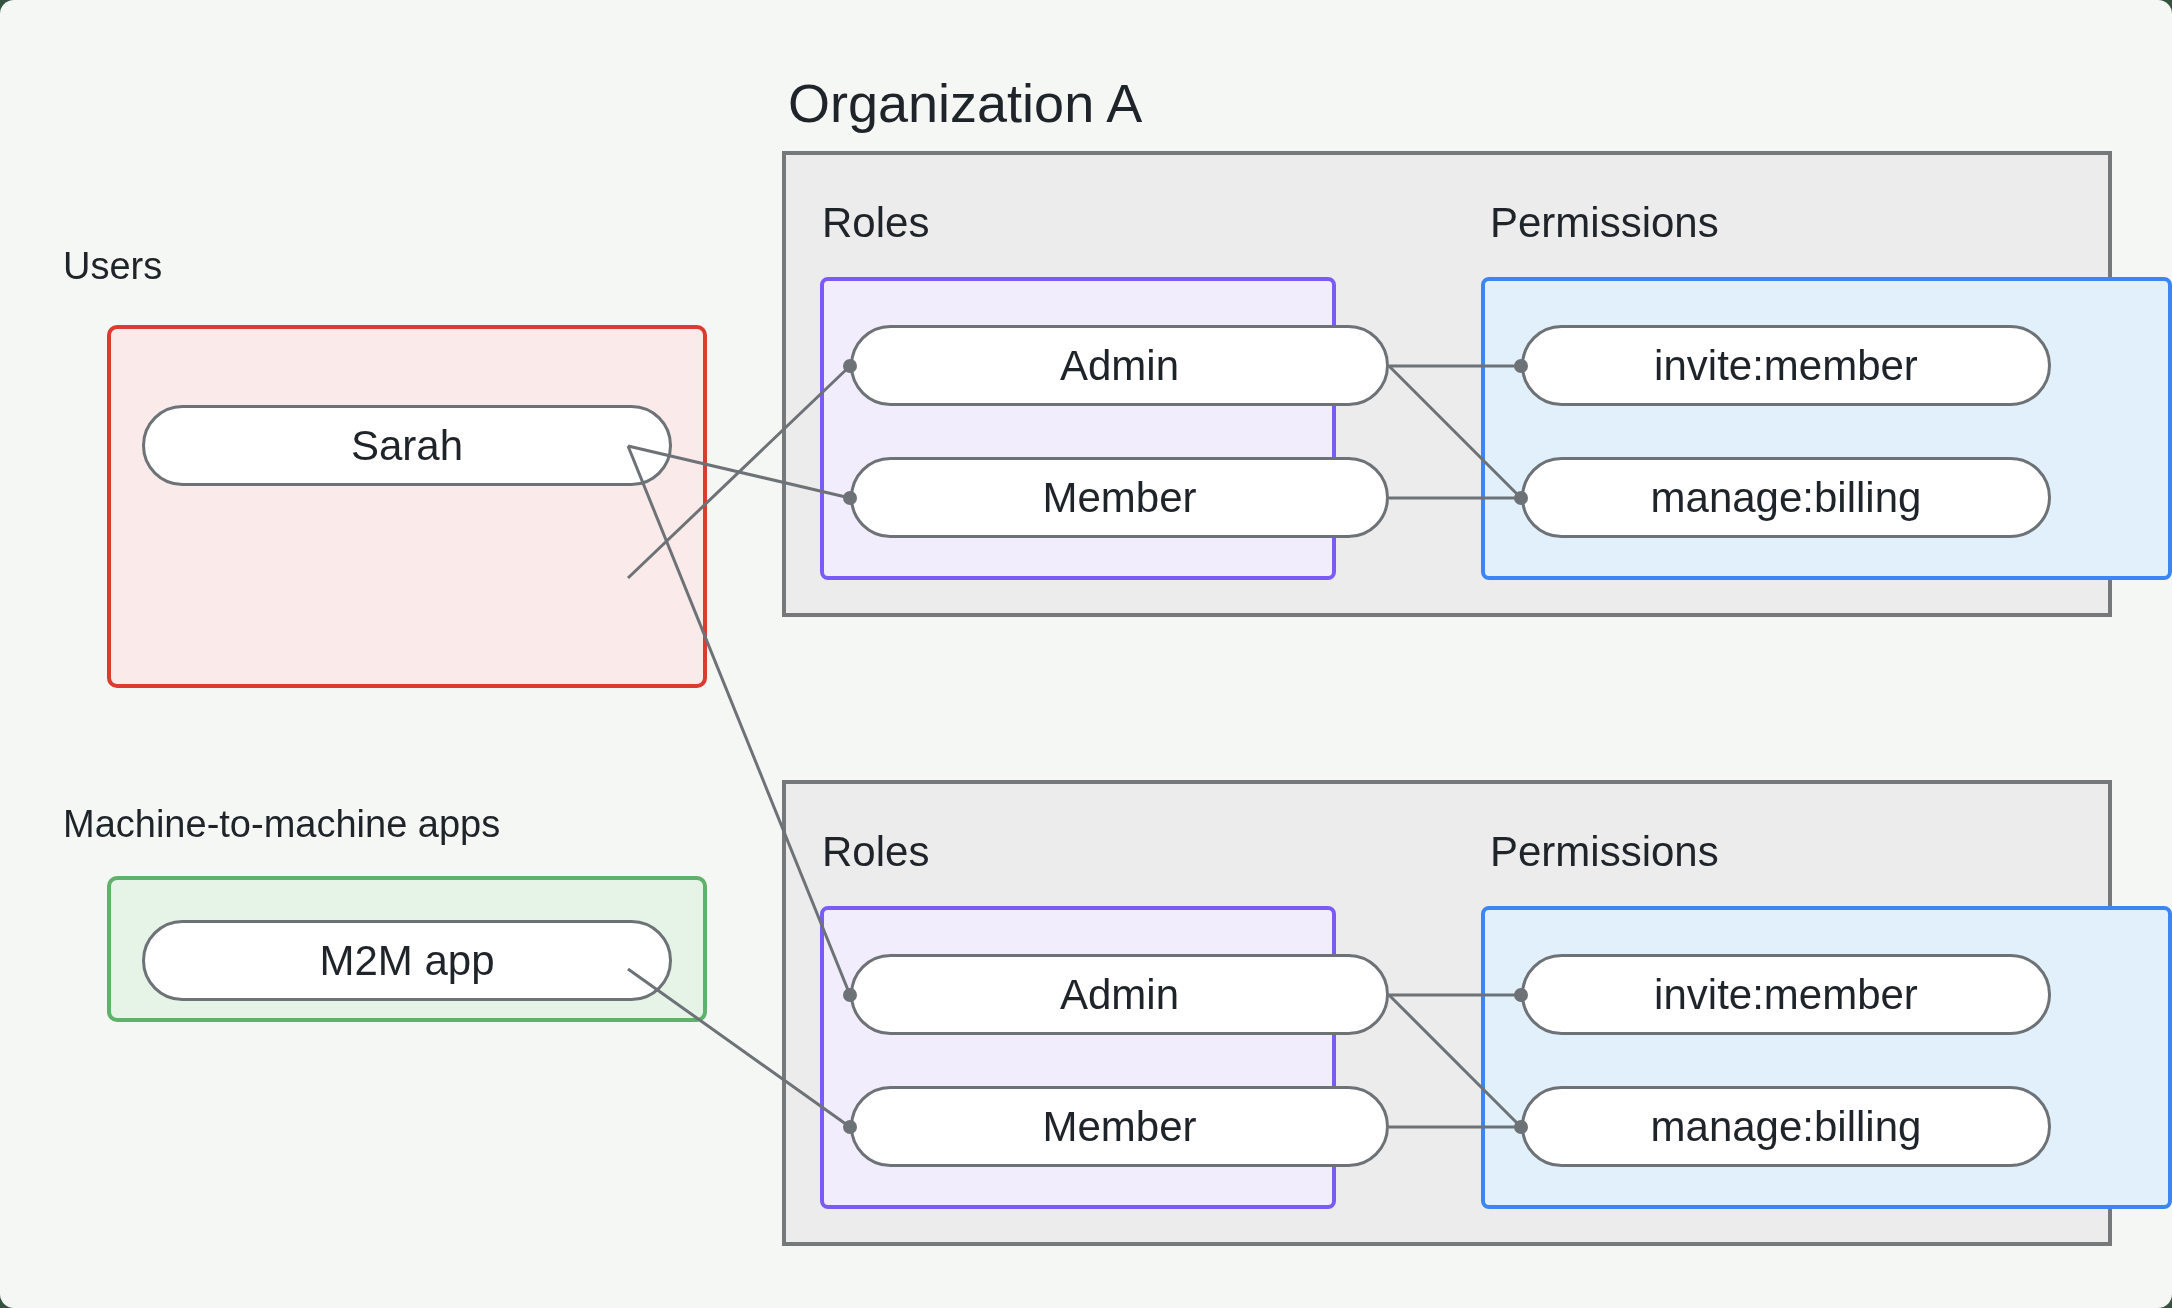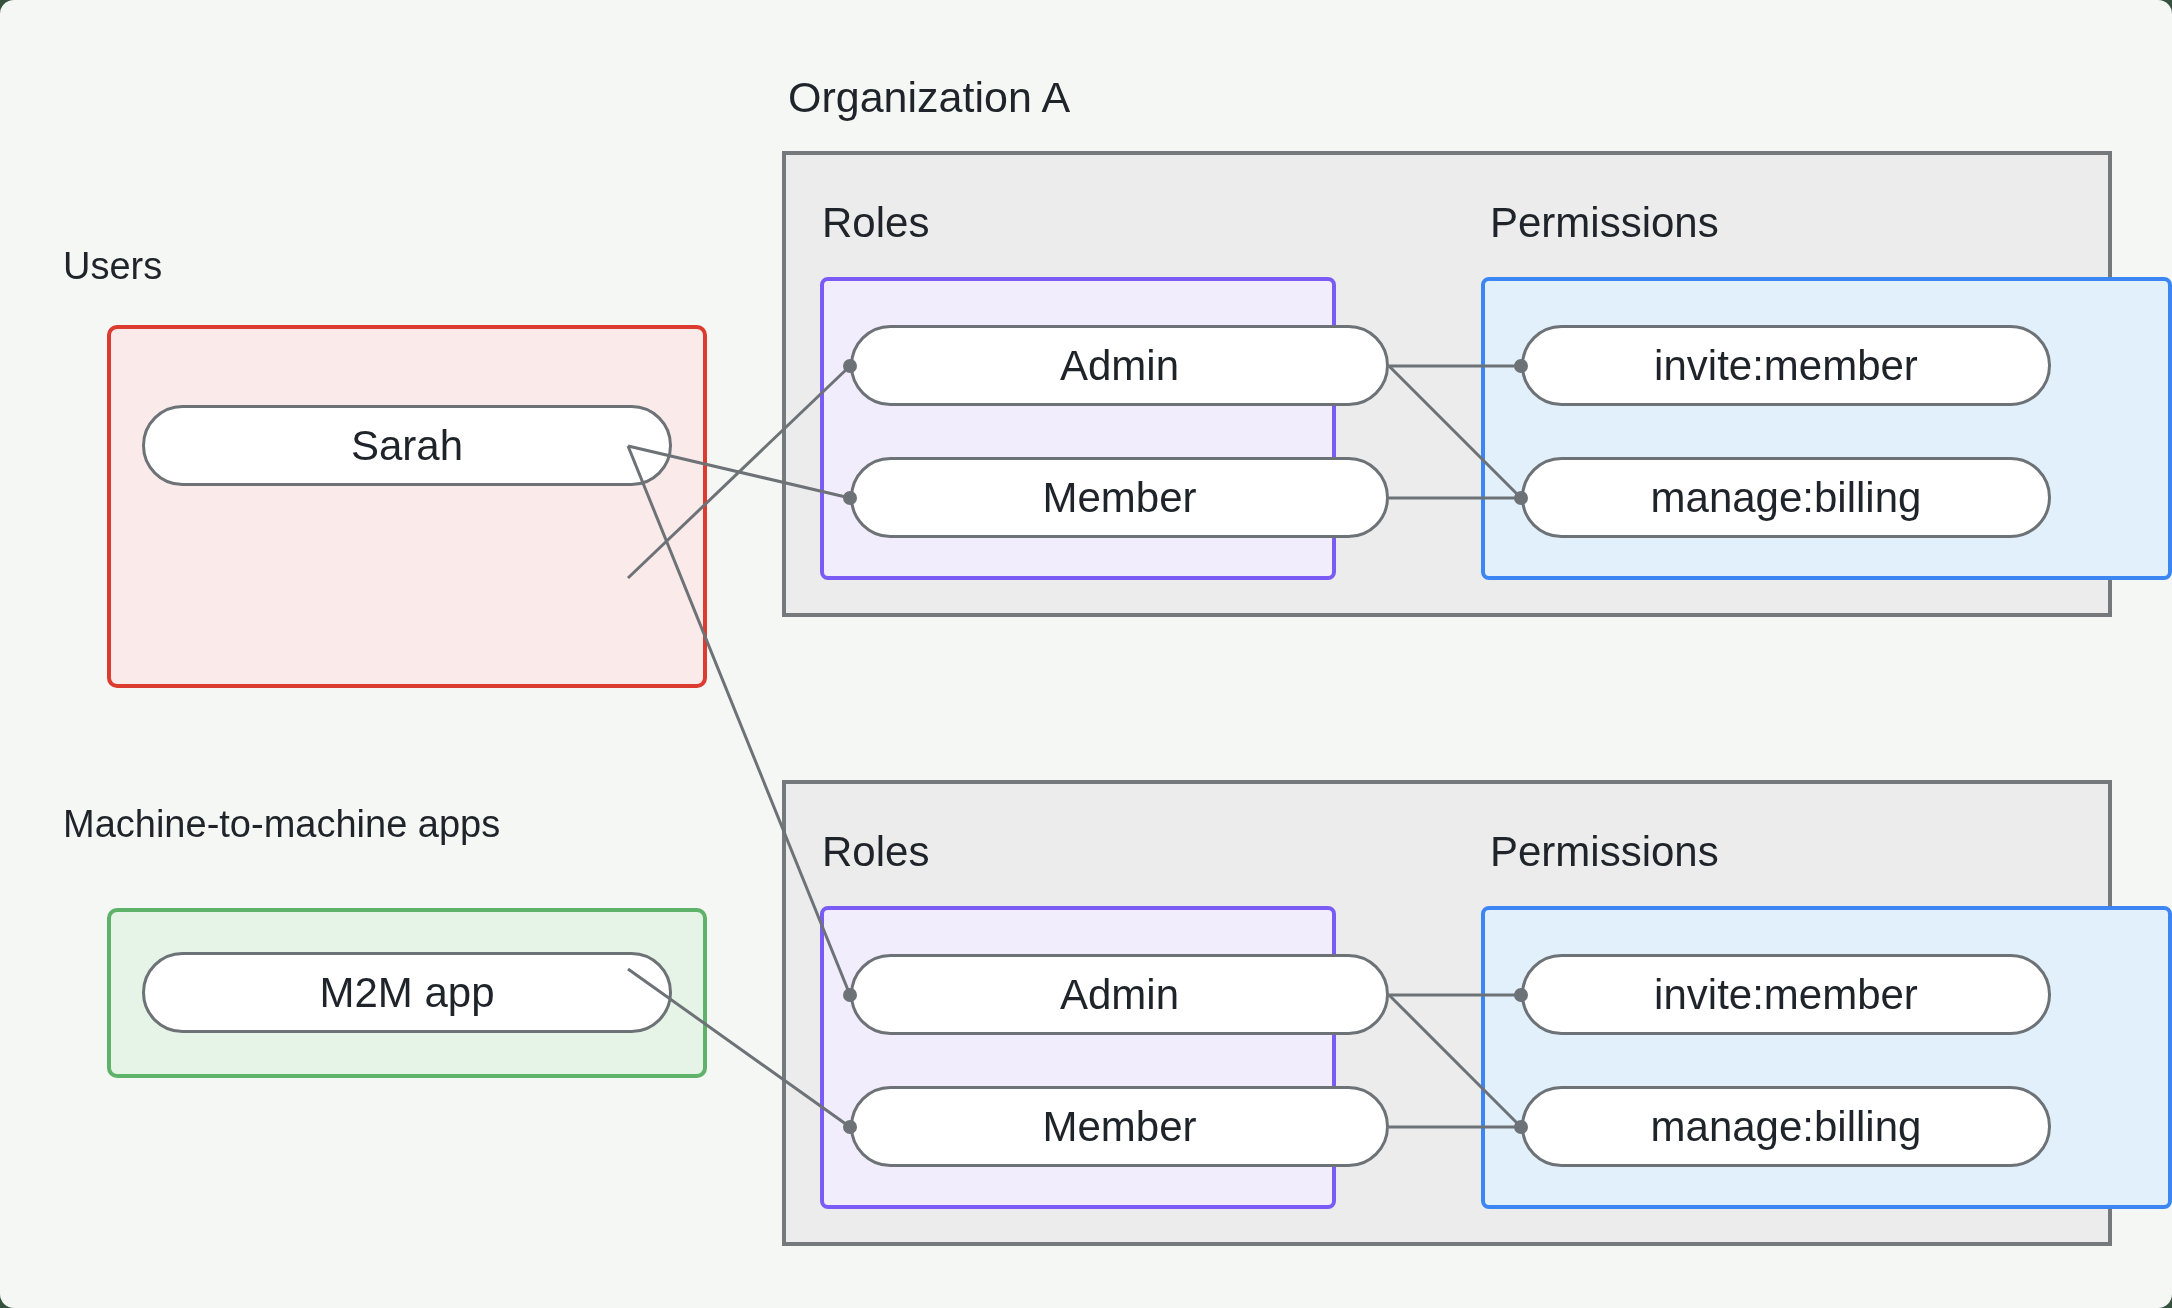--- a/index.html
+++ b/index.html
@@ -36,34 +36,34 @@
   .group-label {
     position: absolute;
     font-size: 38px;
     font-weight: 500;
     color: var(--text);
     line-height: 1.1;
     white-space: nowrap;
   }
   .org-title {
     position: absolute;
-    font-size: 43px;
+    font-size: 54px;
     font-weight: 500;
     color: var(--text);
     line-height: 1.1;
     white-space: nowrap;
   }
   .box { position: absolute; border-radius: 10px; margin-left: 44px; }
   .users-box {
     left: 63px; top: 325px; width: 600px; height: 363px;
     background: var(--users-box-bg);
     border: 4px solid var(--users-box-border);
   }
   .m2m-box {
-    left: 63px; top: 908px; width: 600px; height: 170px;
+    left: 63px; top: 876px; width: 600px; height: 146px;
     background: var(--m2m-box-bg);
     border: 4px solid var(--m2m-box-border);
   }
   .org-box {
     position: absolute;
     left: 782px; width: 1330px; height: 466px;
     background: var(--org-box-bg);
     border: 4px solid var(--org-box-border);
     border-radius: 0;
   }

